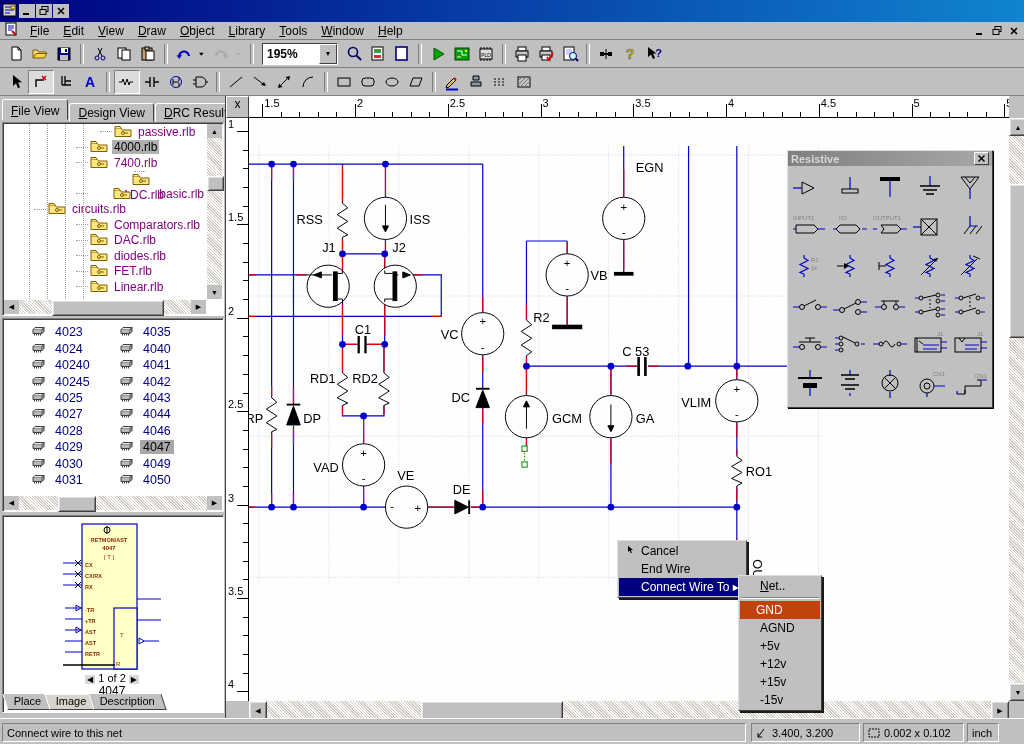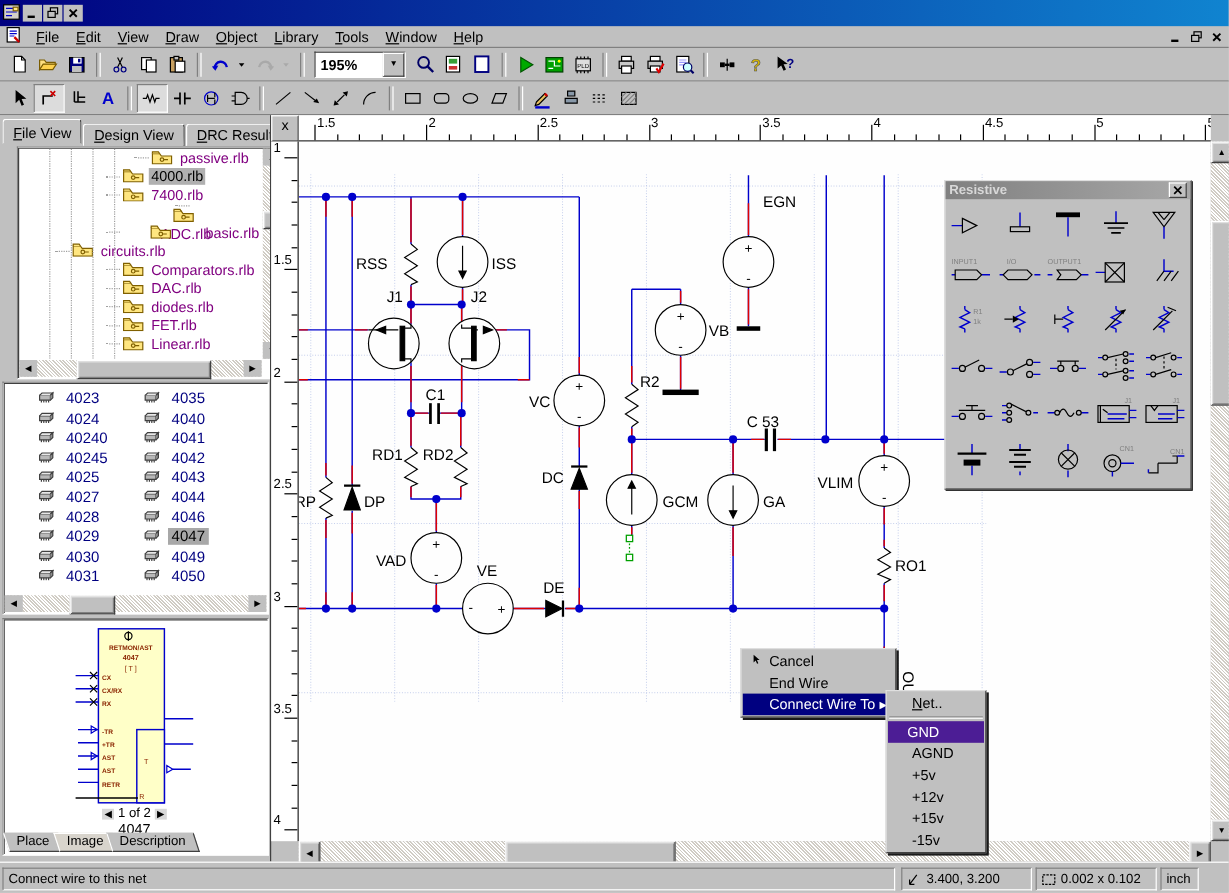--- a/index.html
+++ b/index.html
@@ -25,21 +25,21 @@
   .btn.disabled svg{opacity:.4;filter:grayscale(1);}
   .tsep{width:2px;height:20px;border-left:1px solid #808080;border-right:1px solid #fff;margin:0 4px;flex:none;}
   .combo{width:74px;height:20px;background:#fff;border:1px solid;border-color:#404040 #fff #fff #404040;display:flex;align-items:center;margin:0 4px;flex:none;}
   .combo .cval{flex:1;padding-left:4px;font-size:12px;font-weight:bold;}
   .combo .cbtn{width:16px;height:18px;background:#c0c0c0;border:1px solid;border-color:#fff #404040 #404040 #fff;display:flex;align-items:center;justify-content:center;font-size:7px;}
   
   #leftpanel{left:0;top:96px;width:225px;height:622px;background:#c0c0c0;}
   .ltab{height:19px;padding:2px 8px 0 8px;background:#c0c0c0;border:1px solid;border-color:#fff #404040 #c0c0c0 #fff;border-radius:3px 3px 0 0;box-sizing:border-box;margin-right:1px;font-size:12px;white-space:nowrap;}
   .ltab.active{font-weight:normal;height:21px;position:relative;top:-2px;padding-top:4px;background:#c0c0c0;}
   #libtabs{left:2px;top:4px;display:flex;align-items:flex-end;height:22px;}
-  #treebox{left:14px;top:26px;width:220px;height:192px;background:#fff;}
+  #treebox{left:2px;top:26px;width:220px;height:192px;background:#fff;}
   #treerows{position:absolute;left:1px;top:1px;right:17px;bottom:16px;overflow:hidden;}
   .guide{position:absolute;top:0;bottom:0;border-left:1px dotted #a0a0a0;}
   .trow{height:15.5px;display:flex;align-items:center;white-space:nowrap;}
   .trow .stub{display:inline-block;width:12px;border-top:1px dotted #a0a0a0;height:0;margin-right:2px;}
   .trow .tlabel{color:#800080;font-size:12px;margin-left:4px;padding:0 2px;}
   .trow.selected .tlabel{background:#b0b0b0;color:#000;}
   .vscroll,.hscroll{position:absolute;background:repeating-linear-gradient(45deg,#fff 0 1px,#d0ccc4 1px 2px);}
   .sbtn{position:absolute;background:#c0c0c0;display:flex;align-items:center;justify-content:center;font-size:7px;color:#000;}
   .sthumb{position:absolute;background:#c0c0c0;}
   #partsbox{left:2px;top:222px;width:220px;height:192px;background:#fff;}
@@ -72,21 +72,21 @@
   #palgrid{display:flex;flex-wrap:wrap;padding:2px;}
   .pcell{width:40px;height:39px;display:flex;align-items:center;justify-content:center;}
   
   .ctxmenu{position:absolute;background:#c0c0c0;border:1px solid;border-color:#dfdfdf #404040 #404040 #dfdfdf;box-shadow:2px 2px 0 #1a1a1a;z-index:10;padding:1px;}
   .cmi{height:18px;display:flex;align-items:center;font-size:12px;padding:0 6px 0 4px;white-space:nowrap;}
   .cmi .cicon{width:18px;display:flex;align-items:center;justify-content:center;}
   .cmi.hilite{background:#000080;color:#fff;}
   .cmi .subarrow{margin-left:auto;font-size:8px;}
   .cmsep{height:0;border-top:1px solid #808080;border-bottom:1px solid #fff;margin:2px 1px;}
   .nmi{height:18px;display:flex;align-items:center;font-size:12px;padding-left:20px;white-space:nowrap;}
-  .nmi.hilite{background:#4c1d95;color:#fff;padding-left:16px;}
+  .nmi.hilite{background:#c2410c;color:#fff;padding-left:16px;}
   
   #statusbar{left:0;top:718px;width:1024px;height:26px;background:#c0c0c0;border-top:1px solid #fff;box-sizing:border-box;}
   .spane{position:absolute;top:4px;height:19px;border:1px solid;border-color:#808080 #fff #fff #808080;display:flex;align-items:center;padding:0 4px;font-size:11px;box-sizing:border-box;white-space:nowrap;}
 </style>
 </head>
 <body>
 
 <div id="titlebar" class="abs">
   <span><svg width="16" height="16">
         <rect x="1" y="2" width="13" height="12" fill="#d4d0c8" stroke="#000"></rect>

